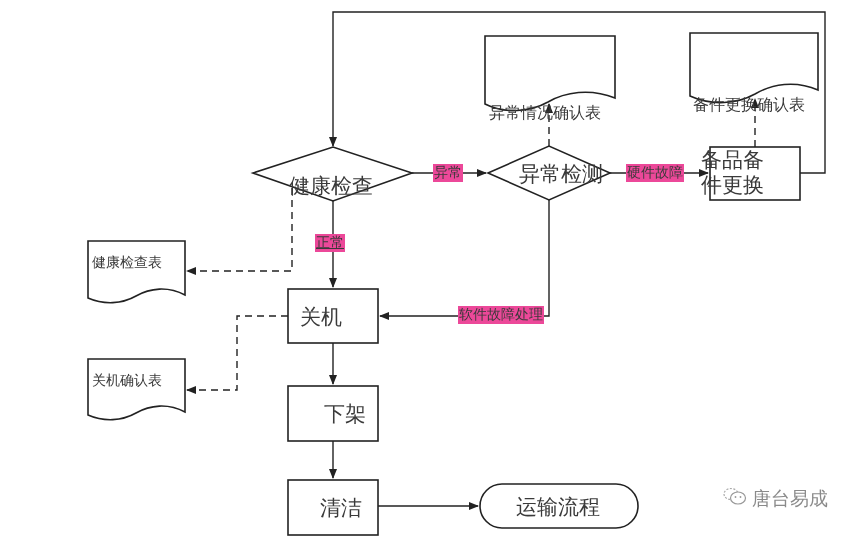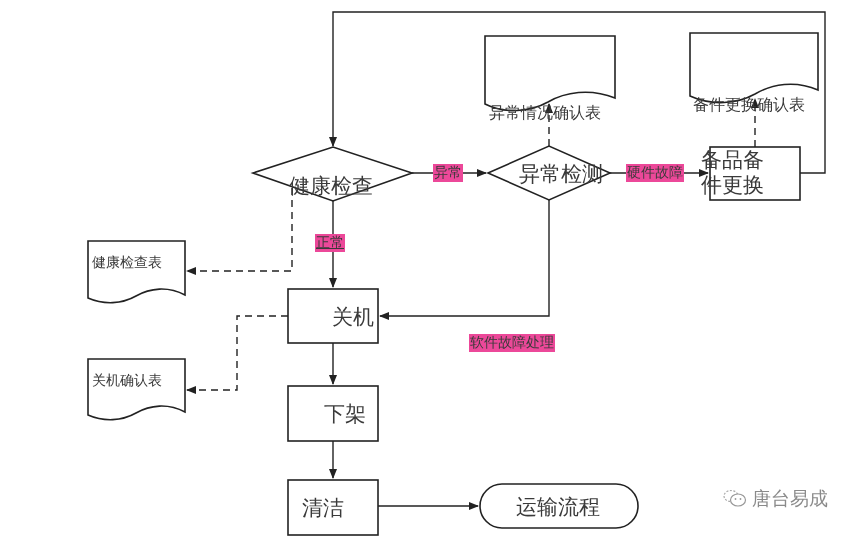--- a/index.html
+++ b/index.html
@@ -7,21 +7,21 @@
            font-family: "DejaVu Sans", sans-serif; color: #333; }
     svg#flow { position: absolute; left: 0; top: 0; }
     .shape { fill: #ffffff; stroke: #222; stroke-width: 1.6; }
     .line { fill: none; stroke: #222; stroke-width: 1.4; }
     .dash { fill: none; stroke: #222; stroke-width: 1.4; stroke-dasharray: 7 5; }
     .lbl { position: absolute; white-space: nowrap; color: #3a3a3a; }
     .big { font-size: 21px; }
     .mid { font-size: 16px; margin-top: 48px; }
     .sm  { font-size: 14px; }
     .edge { font-size: 14px; background: #ec4899; padding: 0 1px; }
-    .wm { position: absolute; left: 722px; top: 486px; display: flex; align-items: flex-end; gap: 4px; color: #8a8a8a; font-size: 19px; }
+    .wm { position: absolute; left: 722px; top: 486px; display: flex; align-items: flex-start; gap: 4px; color: #8a8a8a; font-size: 19px; }
   </style>
 </head>
 <body>
 
 <svg id="flow" width="866" height="539" viewBox="0 0 866 539">
   <defs>
     <marker id="arr" markerWidth="10" markerHeight="8" refX="9" refY="4" orient="auto" markerUnits="userSpaceOnUse">
       <path d="M0,0 L10,4 L0,8 Z" fill="#222"></path>
     </marker>
   </defs>
@@ -62,34 +62,34 @@
   <path class="shape" d="M88,241 L185,241 L185,295 C168,286 150,288 136,296 C122,304 104,305 88,298 Z"></path>
   <path class="shape" d="M88,359 L185,359 L185,412 C168,403 150,405 136,413 C122,421 104,422 88,415 Z"></path>
 </svg>
 
 <div class="lbl big" style="left:289px;top:172px;">健康检查</div>
 <div class="lbl big" style="left:508px;top:160px;margin-left:11px;">异常检测</div>
 <div class="lbl big" style="left:701px;top:148px;line-height:25px;">
   <div>备品备</div>
   <div>件更换</div>
 </div>
-<div class="lbl big" style="left:332px;top:303px;">关机</div>
+<div class="lbl big" style="left:300px;top:303px;">关机</div>
 <div class="lbl big" style="left:324px;top:400px;">下架</div>
-<div class="lbl big" style="left:302px;top:494px;">清洁</div>
+<div class="lbl big" style="left:320px;top:494px;">清洁</div>
 <div class="lbl big" style="left:516px;top:493px;">运输流程</div>
 
 <div class="lbl mid" style="left:489px;top:55px;">异常情况确认表</div>
 <div class="lbl mid" style="left:693px;top:47px;">备件更换确认表</div>
 <div class="lbl sm" style="left:92px;top:254px;">健康检查表</div>
 <div class="lbl sm" style="left:92px;top:372px;">关机确认表</div>
 
 <div class="lbl edge" style="left:433px;top:164px;">异常</div>
 <div class="lbl edge" style="left:315px;top:234px;text-decoration:underline;">正常</div>
 <div class="lbl edge" style="left:626px;top:164px;">硬件故障</div>
-<div class="lbl edge" style="left:469px;top:306px;margin-top:28px;">软件故障处理</div>
+<div class="lbl edge" style="left:458px;top:306px;">软件故障处理</div>
 
 <div class="wm">
   <span>
     <svg width="26" height="20" viewBox="0 0 26 20">
       <ellipse cx="9" cy="8" rx="7" ry="5.5" fill="none" stroke="#aaa" stroke-width="1.2" stroke-dasharray="2 1.5"></ellipse>
       <ellipse cx="16" cy="12" rx="7.5" ry="6" fill="#fff" stroke="#999" stroke-width="1.2"></ellipse>
       <circle cx="13.5" cy="11" r="0.9" fill="#999"></circle>
       <circle cx="18.5" cy="11" r="0.9" fill="#999"></circle>
     </svg>
   </span>

